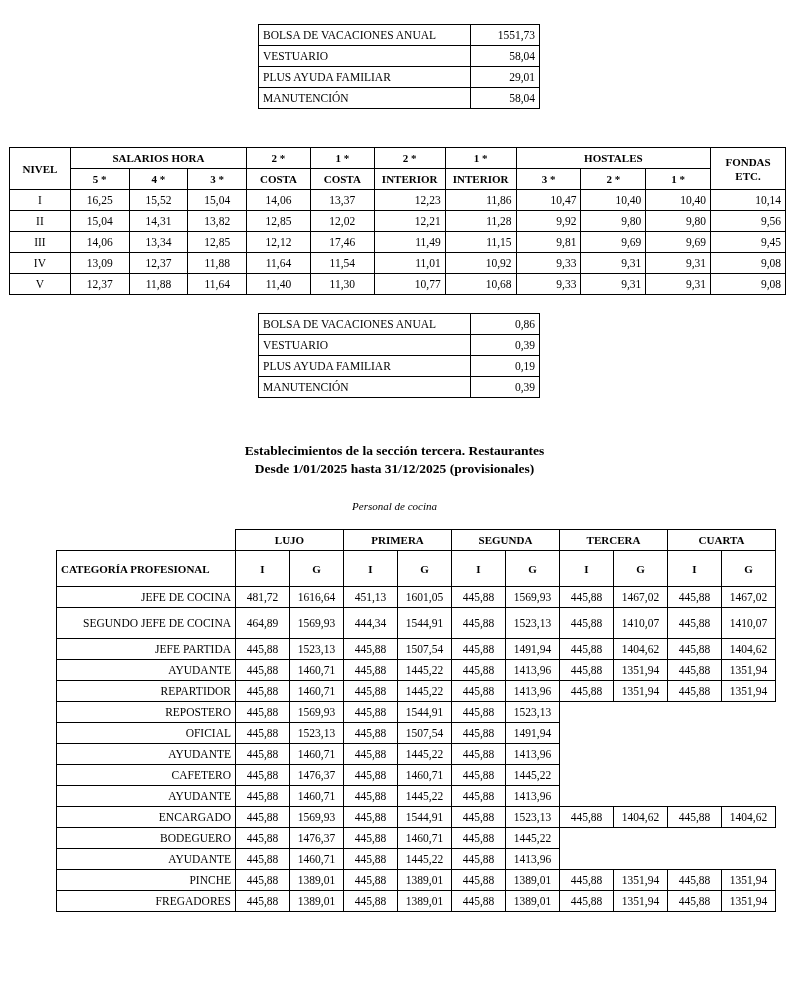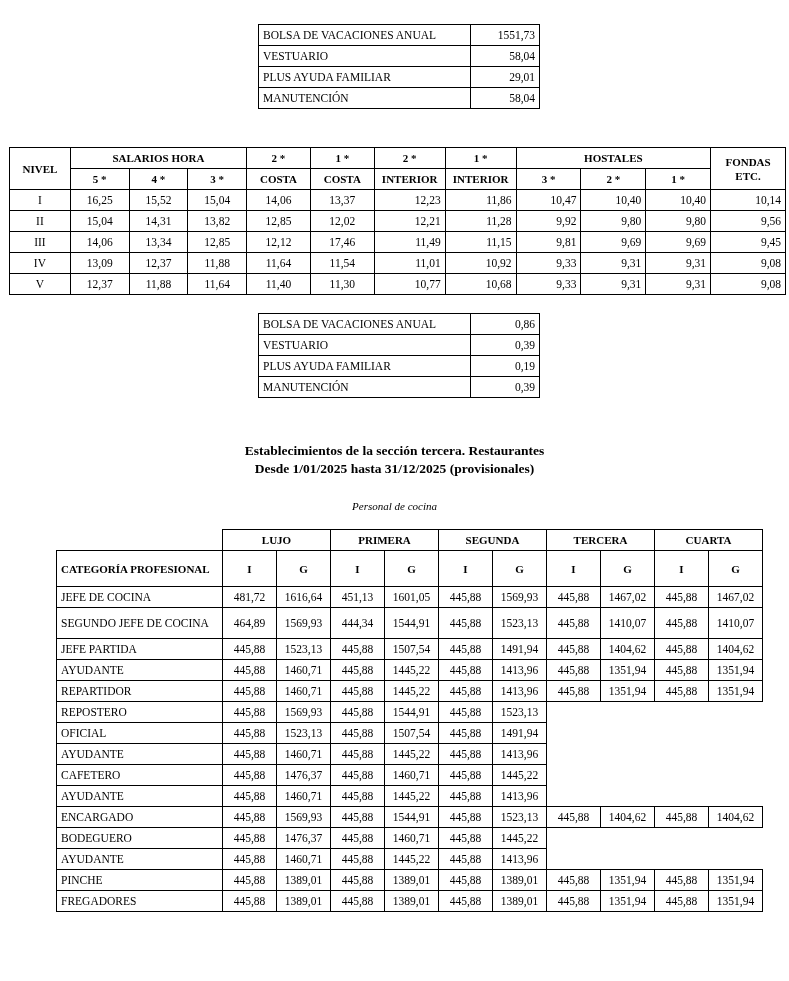--- a/index.html
+++ b/index.html
@@ -30,21 +30,21 @@
   #title-1 { top:435px; }
   #title-2 { top:453px; }
   #subtitle { position:absolute; left:0; width:789px; text-align:center; font-style:italic; font-size:11px; top:500px; }
 
   
   #kitchen-table { left:56px; top:529px; }
   #kitchen-table td, #kitchen-table th { height:20px; }
   #kitchen-table th.grp { height:20px; text-align:center; font-size:11px; }
   #kitchen-table th.sub { height:35px; text-align:center; font-size:11px; }
   #kitchen-table th.cat { text-align:left; font-size:11px; }
-  #kitchen-table td.cat { width:157px; text-align:left; padding-left:4px; }
+  #kitchen-table td.cat { width:157px; text-align:right; padding-left:17px; }
   #kitchen-table td.i { width:45px; text-align:center; }
   #kitchen-table td.g { width:45px; text-align:center; }
   #kitchen-table tr.tall td { height:30px; }
   #kitchen-table .blank { border:none; }
   #kitchen-table .blank-r { border-top:none; border-left:none; border-right:none; border-bottom:none; }
 </style>
 </head>
 <body>
 
 <table id="allow-table-1" class="allow allow1">

